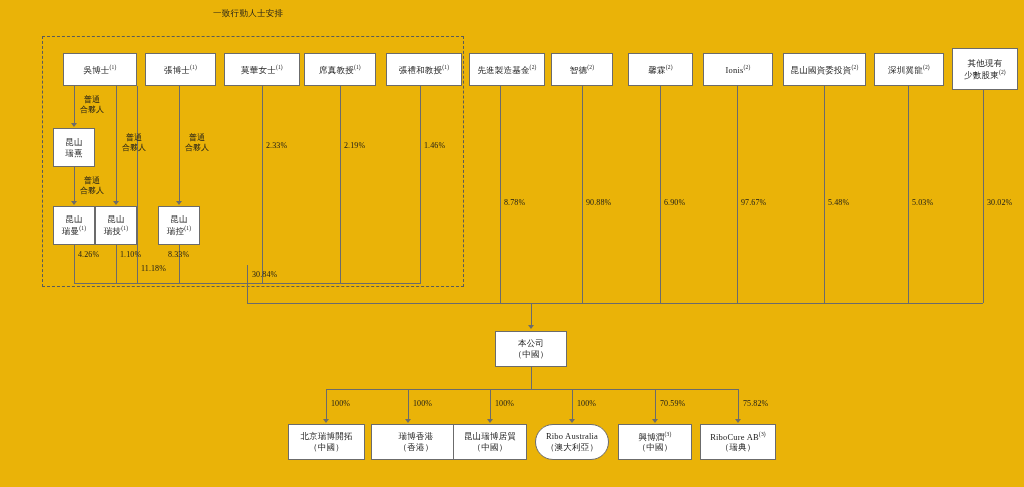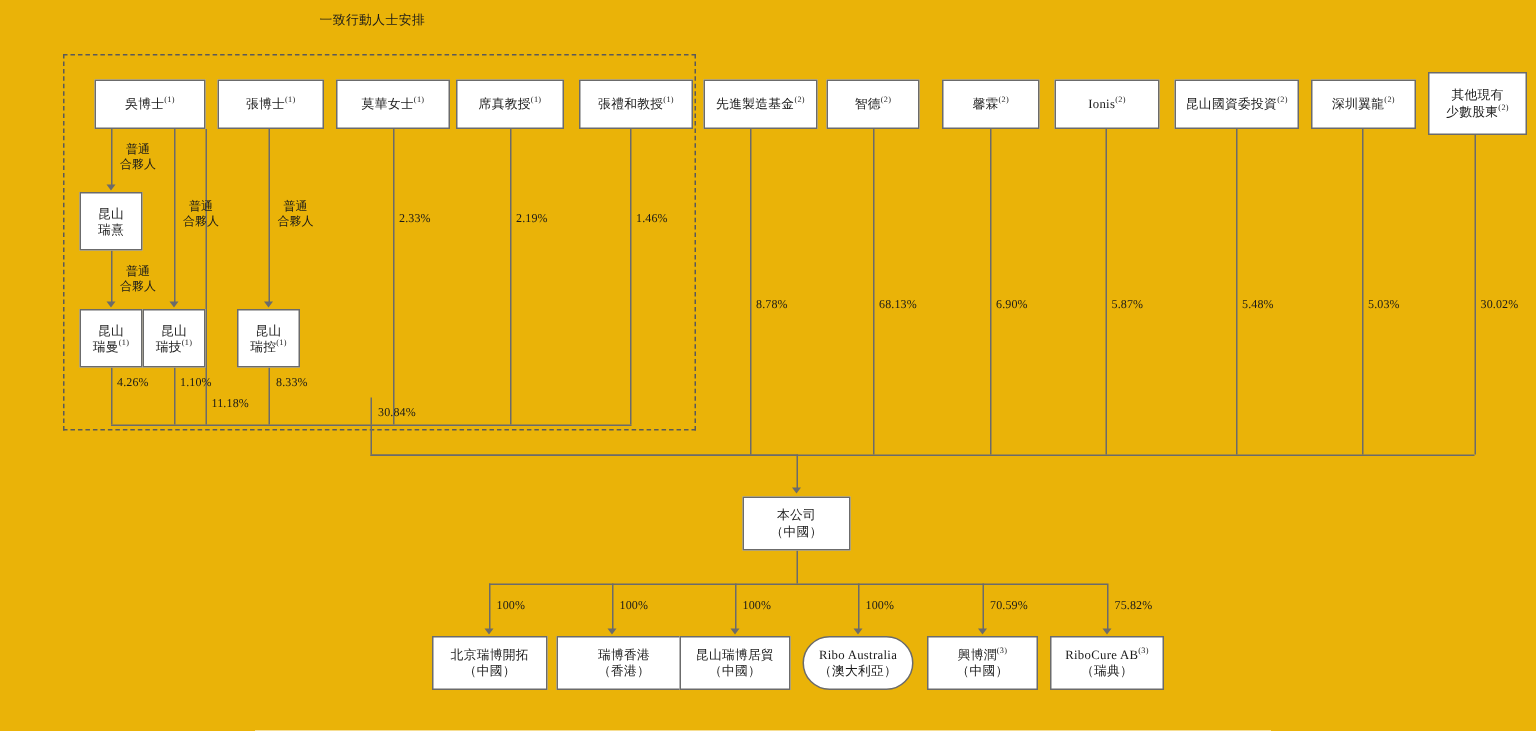--- a/index.html
+++ b/index.html
@@ -192,21 +192,21 @@
   <div class="vline" style="left:74px;top:245px;height:38px;"></div>
   <div class="pct" style="left:78px;top:250px;text-align:right;">4.26%</div>
 
   <div class="vline" style="left:116px;top:245px;height:38px;"></div>
   <div class="pct" style="left:120px;top:250px;">1.10%</div>
 
   <div class="vline" style="left:137px;top:86px;height:197px;"></div>
   <div class="pct" style="left:141px;top:264px;">11.18%</div>
 
   <div class="vline" style="left:179px;top:245px;height:38px;"></div>
-  <div class="pct" style="left:184px;top:250px;">8.33%</div>
+  <div class="pct" style="left:168px;top:250px;">8.33%</div>
 
   <div class="vline" style="left:262px;top:86px;height:197px;"></div>
   <div class="pct" style="left:266px;top:141px;">2.33%</div>
 
   <div class="vline" style="left:340px;top:86px;height:197px;"></div>
   <div class="pct" style="left:344px;top:141px;">2.19%</div>
 
   <div class="vline" style="left:420px;top:86px;height:197px;"></div>
   <div class="pct" style="left:424px;top:141px;">1.46%</div>
 
@@ -214,27 +214,27 @@
 
   <div class="vline" style="left:247px;top:265px;height:18px;"></div>
   <div class="pct" style="left:252px;top:270px;">30.84%</div>
   <div class="vline" style="left:247px;top:283px;height:20px;"></div>
   <div class="hline" style="left:247px;top:303px;width:285px;"></div>
 
   <div class="vline" style="left:500px;top:86px;height:217px;"></div>
   <div class="pct" style="left:504px;top:198px;">8.78%</div>
 
   <div class="vline" style="left:582px;top:86px;height:217px;"></div>
-  <div class="pct" style="left:586px;top:198px;">68.13%</div>
+  <div class="pct" style="left:586px;top:198px;">90.88%</div>
 
   <div class="vline" style="left:660px;top:86px;height:217px;"></div>
   <div class="pct" style="left:664px;top:198px;">6.90%</div>
 
   <div class="vline" style="left:737px;top:86px;height:217px;"></div>
-  <div class="pct" style="left:741px;top:198px;">5.87%</div>
+  <div class="pct" style="left:741px;top:198px;">97.67%</div>
 
   <div class="vline" style="left:824px;top:86px;height:217px;"></div>
   <div class="pct" style="left:828px;top:198px;">5.48%</div>
 
   <div class="vline" style="left:908px;top:86px;height:217px;"></div>
   <div class="pct" style="left:912px;top:198px;">5.03%</div>
 
   <div class="vline" style="left:983px;top:90px;height:213px;"></div>
   <div class="pct" style="left:987px;top:198px;">30.02%</div>
 

